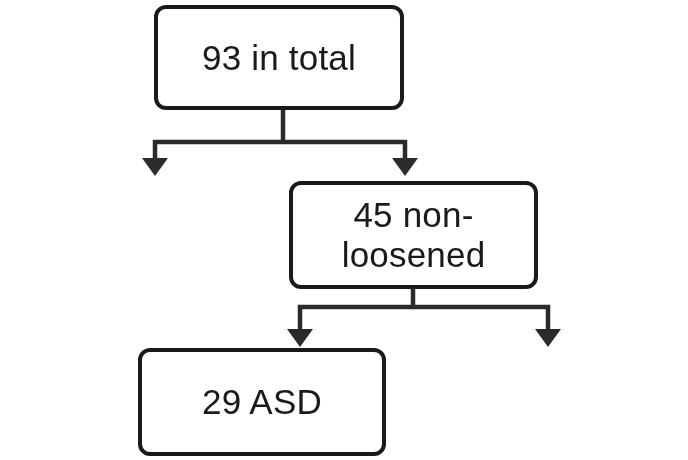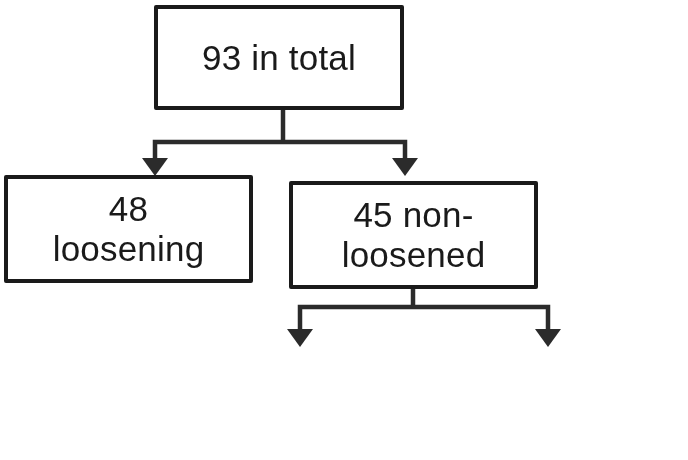--- a/index.html
+++ b/index.html
@@ -36,21 +36,21 @@
   }
   .connectors polygon {
     fill: var(--connector);
     stroke: none;
   }
   .node {
     position: absolute;
     box-sizing: border-box;
     background: #ffffff;
     border: 4px solid var(--border);
-    border-radius: 2px;
+    border-radius: 12px;
     display: flex;
     align-items: center;
     justify-content: center;
     text-align: center;
   }
   .node .label {
     white-space: pre-line;
     font-size: 35px;
     line-height: 1.14;
     color: var(--text);
@@ -78,25 +78,24 @@
     <path d="M413,281 L413,309"></path>
     <path d="M300,333 L300,307 L548,307 L548,333"></path>
     <polygon points="287,329 313,329 300,347"></polygon>
     <polygon points="535,329 561,329 548,347"></polygon>
   </svg>
 
   <div class="node n-total">
     <span class="label">93 in total</span>
   </div>
 
-  <div class="node n-loosening">
-    <span class="label">48
-loosening</span>
-  </div>
 
   <div class="node n-nonloose">
     <span class="label">45 non-
 loosened</span>
   </div>
 
+  <div class="node n-asd">
+    <span class="label">29 ASD</span>
+  </div>
 
 
 </div>
 
 </body></html>

